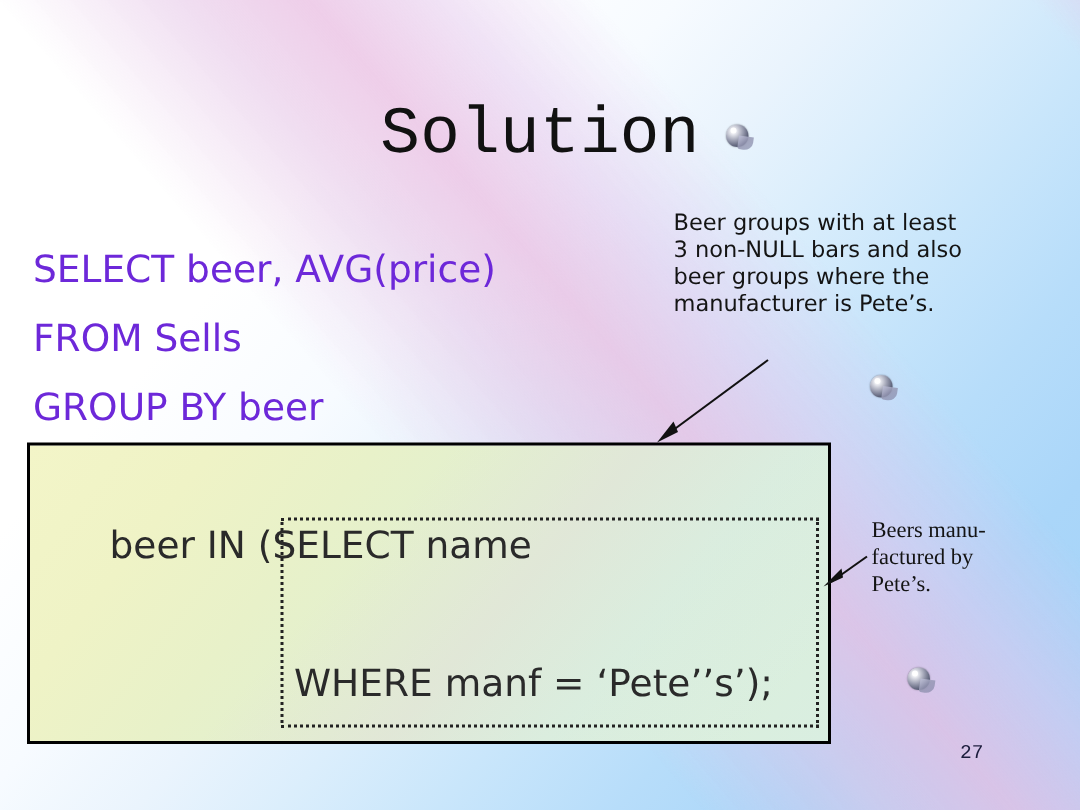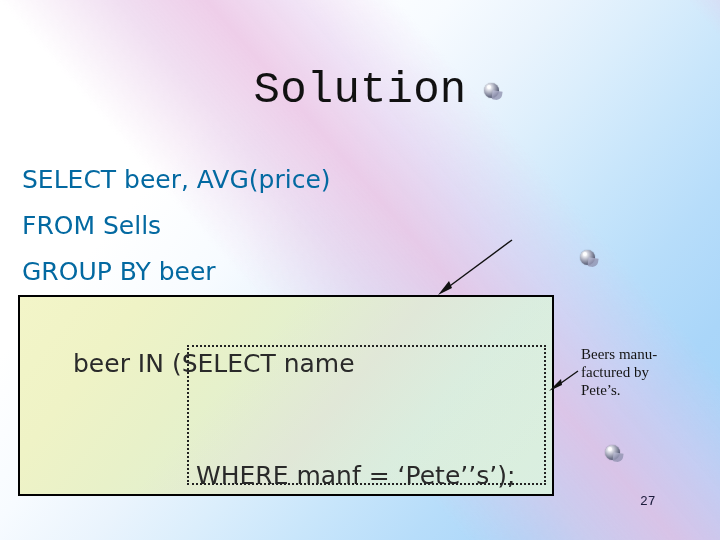--- a/index.html
+++ b/index.html
@@ -133,21 +133,21 @@
     top: 4px;
     width: 4px;
     height: 4px;
     border-radius: 50%;
     background: rgba(255,255,255,0.9);
   }
 
   
   .sql-line {
     position: absolute;
-    color: #0369a1;
+    color: #6d28d9;
     font-family: "DejaVu Sans", sans-serif;
     font-size: 25px;
     line-height: 30px;
     white-space: pre;
   }
 
   
   #hl-box {
     position: absolute;
     left: 18px;
@@ -255,22 +255,26 @@
   <div class="sql-line" style="left:22px; top:211px;">FROM Sells</div>
   <div class="sql-line" style="left:22px; top:257px;">GROUP BY beer</div>
 
   <div id="hl-box">
     <div class="tint"></div>
   </div>
 
   <div id="inner-box"></div>
 
   <div class="sql-line boxed" style="left:73px; top:349px;">beer IN (SELECT name</div>
-  <div class="sql-line boxed" style="left:196px; top:441px;margin-top:20px;">WHERE manf = ‘Pete’’s’);</div>
-
+  <div class="sql-line boxed" style="left:196px; top:441px;">WHERE manf = ‘Pete’’s’);</div>
+
+  <div class="annot" style="left:449px; top:139px; width:250px;">Beer groups with at least
+3 non-NULL bars and also
+beer groups where the
+manufacturer is Pete’s.</div>
 
   <svg class="arrow-svg" style="left:0px; top:0px;" width="720" height="540">
     <line x1="512" y1="240" x2="443" y2="291" stroke="#111111" stroke-width="1.4"></line>
     <polygon points="438,295 452,288 449,281" fill="#111111"></polygon>
   </svg>
 
   <div class="annot" style="left:581px; top:345px; width:130px;font-family:Liberation Serif, serif;">Beers manu-
 factured by
 Pete’s.</div>
 

